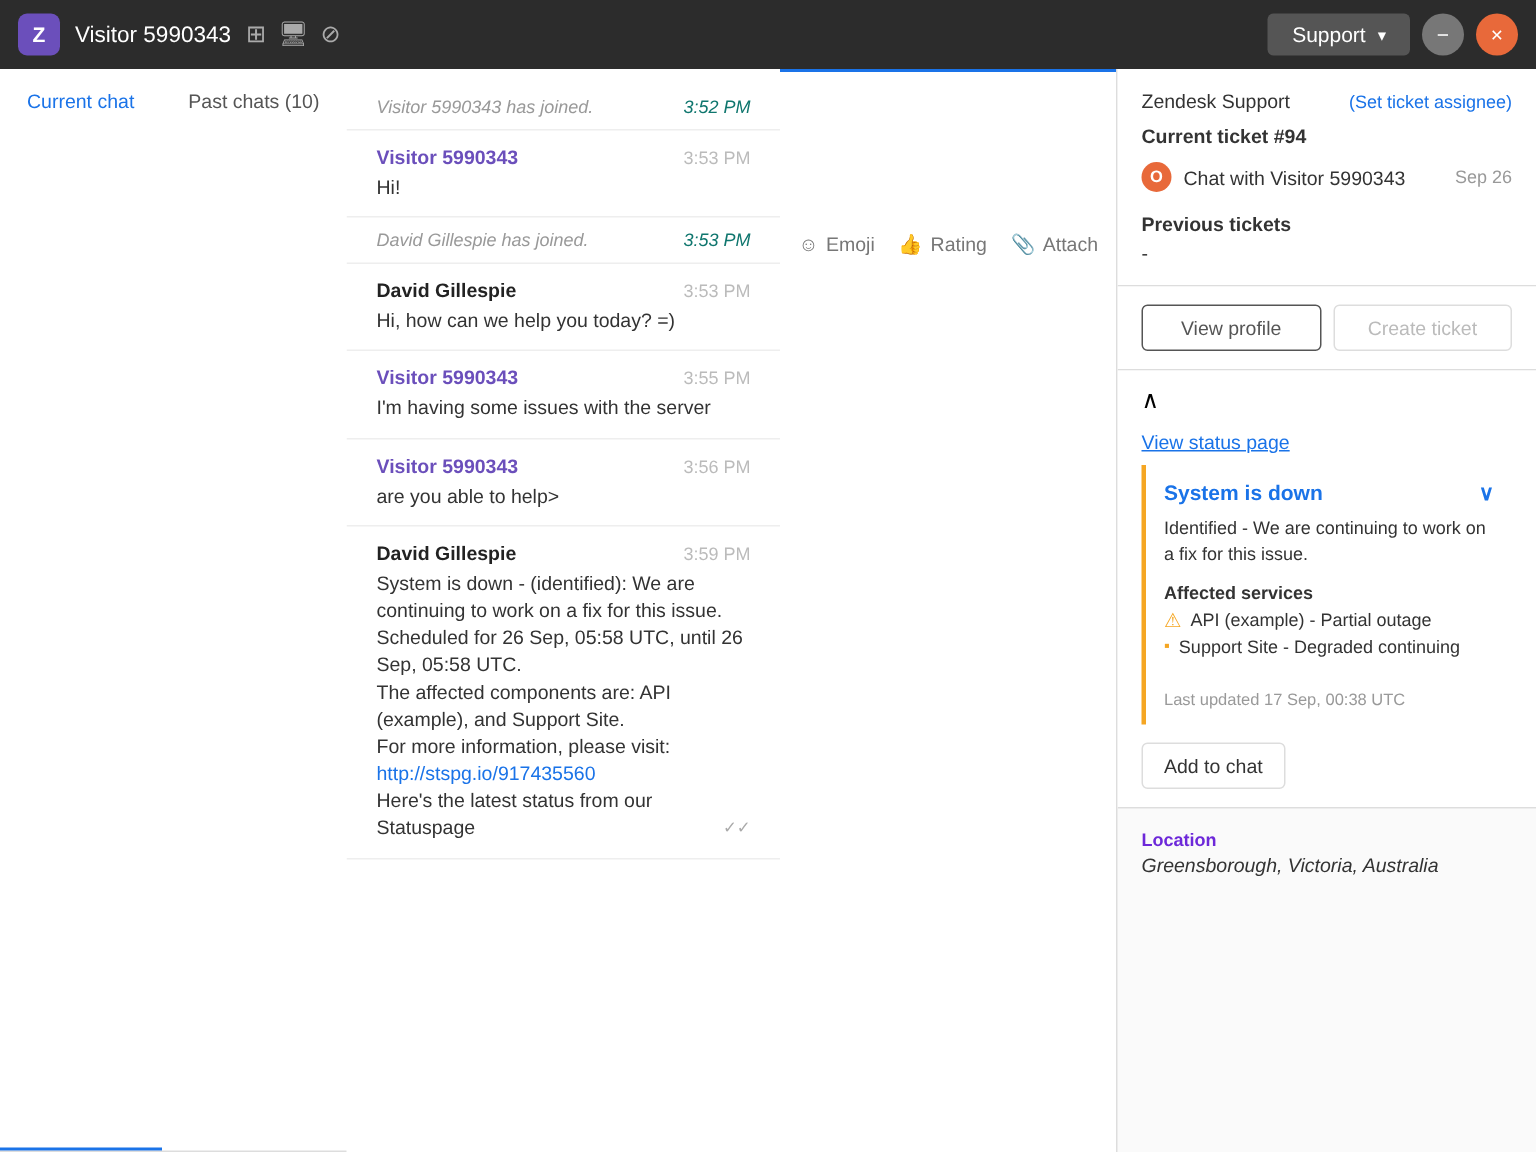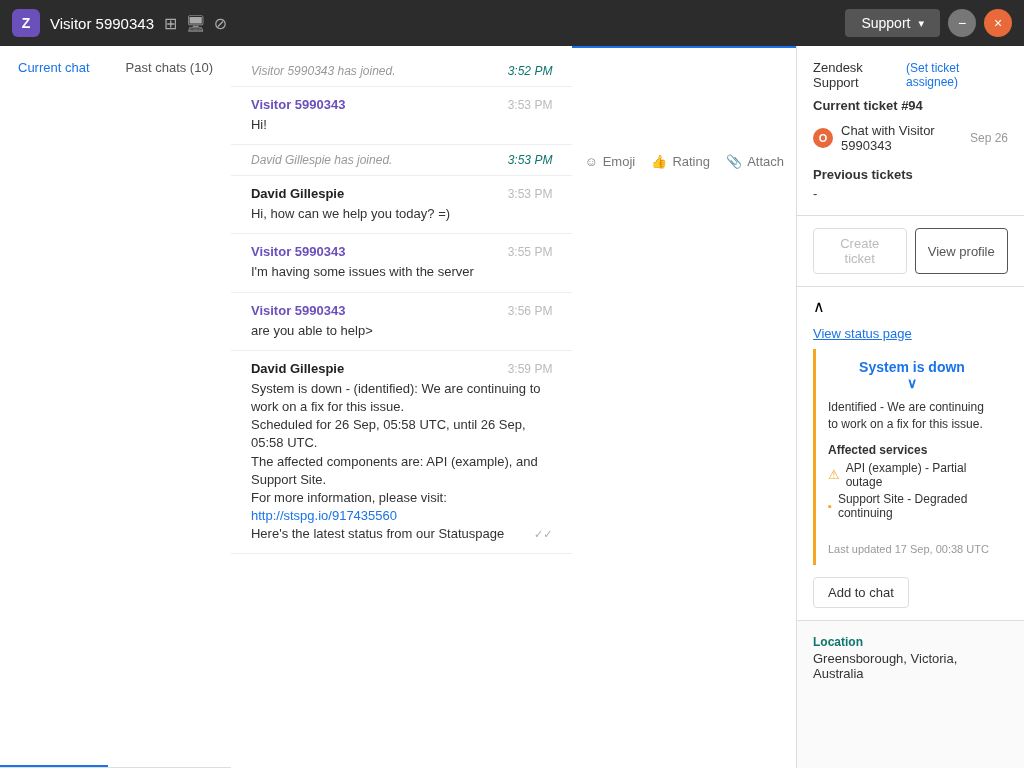--- a/index.html
+++ b/index.html
@@ -75,21 +75,21 @@
       width: 100%; min-height: 90px; border: none; outline: none; resize: none;
       font-size: 13px; color: #333; font-family: inherit; background: transparent;
     }
     #input-toolbar {
       display: flex; align-items: center; gap: 16px; justify-content: flex-end;
       padding-top: 4px;
     }
     .input-tool { display: flex; align-items: center; gap: 5px; color: #777; font-size: 13px; cursor: pointer; }
 
     
-    #sidebar { width: 228px; flex-shrink: 0; border-left: 1px solid #ddd; overflow-y: auto; background: #fafafa; }
+    #sidebar { width: 280px; flex-shrink: 0; border-left: 1px solid #ddd; overflow-y: auto; background: #fafafa; }
 
     #sidebar-section { padding: 14px 16px; border-bottom: 1px solid #ddd; background: white; }
     .sidebar-assignee { display: flex; justify-content: space-between; align-items: center; }
     .assignee-text { font-size: 13px; color: #333; font-weight: 500; }
     .set-assignee { font-size: 12px; color: #1a73e8; cursor: pointer; }
 
     .ticket-header { font-size: 13px; font-weight: 700; color: #333; margin: 8px 0 6px; }
     .ticket-item { display: flex; align-items: center; gap: 8px; padding: 4px 0; }
     .ticket-icon { width: 20px; height: 20px; background: #e8693a; border-radius: 50%; display: flex; align-items: center; justify-content: center; color: white; font-size: 11px; font-weight: bold; flex-shrink: 0; }
     .ticket-title { font-size: 13px; color: #333; flex: 1; }
@@ -105,38 +105,38 @@
     }
     .sidebar-btn.disabled { color: #bbb; cursor: not-allowed; }
     .sidebar-btn.primary { border-color: #555; }
 
     
     #status-section { background: white; border-bottom: 1px solid #ddd; }
     #status-header { display: flex; justify-content: space-between; align-items: center; padding: 10px 16px; cursor: pointer; }
     .view-status-link { color: #1a73e8; font-size: 13px; font-weight: 500; cursor: pointer; padding: 0 16px 8px; display: block; }
 
     .status-card { border-left: 3px solid #f5a623; margin: 0 16px 12px; padding: 10px 12px; background: #fff; }
-    .status-title { color: #1a73e8; font-size: 14px; font-weight: 600; display: flex; justify-content: space-between; align-items: center; flex-direction: column; }
+    .status-title { color: #1a73e8; font-size: 14px; font-weight: 600; display: flex; justify-content: space-between; align-items: center; }
     .status-body { font-size: 12px; color: #333; margin: 8px 0 10px; line-height: 1.4; }
     .status-body strong { font-weight: 400; }
     .affected-title { font-size: 12px; font-weight: 700; color: #333; margin-bottom: 4px; }
     .affected-item { display: flex; align-items: center; gap: 6px; font-size: 12px; color: #333; margin-bottom: 3px; }
     .warning-icon { color: #f5a623; font-size: 13px; }
     .degraded-icon { color: #f5a623; font-size: 11px; }
     .status-updated { font-size: 11px; color: #999; margin-top: 23px; }
     #add-to-chat-btn {
       display: block; margin: 8px 16px 12px; padding: 7px 14px; border: 1px solid #ddd;
       background: white; border-radius: 4px; font-size: 13px; color: #333; cursor: pointer;
     }
 
     
     #info-section { padding: 14px 16px; }
     .info-group { margin-bottom: 12px; }
-    .info-label { font-size: 12px; font-weight: 700; color: #0f766e; margin-bottom: 2px; }
-    .info-value { font-size: 13px; color: #333; }
+    .info-label { font-size: 12px; font-weight: 700; color: #6d28d9; margin-bottom: 2px; }
+    .info-value { font-size: 13px; color: #333; font-style: italic; }
   </style>
 </head>
 <body>
 
 <div id="topbar">
   <div id="topbar-left">
     <div id="app-icon">Z</div>
     <span id="window-title">Visitor 5990343</span>
     <div id="topbar-icons">
       <span class="topbar-icon">⊞</span>
@@ -255,22 +255,22 @@
       <div class="ticket-item">
         <div class="ticket-icon">O</div>
         <span class="ticket-title">Chat with Visitor 5990343</span>
         <span class="ticket-date">Sep 26</span>
       </div>
       <div class="prev-tickets">Previous tickets</div>
       <div class="prev-tickets-val">-</div>
     </div>
 
     <div id="sidebar-actions">
+      <button class="sidebar-btn primary">View profile</button>
       <button class="sidebar-btn disabled">Create ticket</button>
-      <button class="sidebar-btn primary">View profile</button>
     </div>
 
     <div id="status-section">
       <div id="status-header">
         <span>∧</span>
       </div>
       <a class="view-status-link" href="#">View status page</a>
 
       <div class="status-card">
         <div class="status-title">

